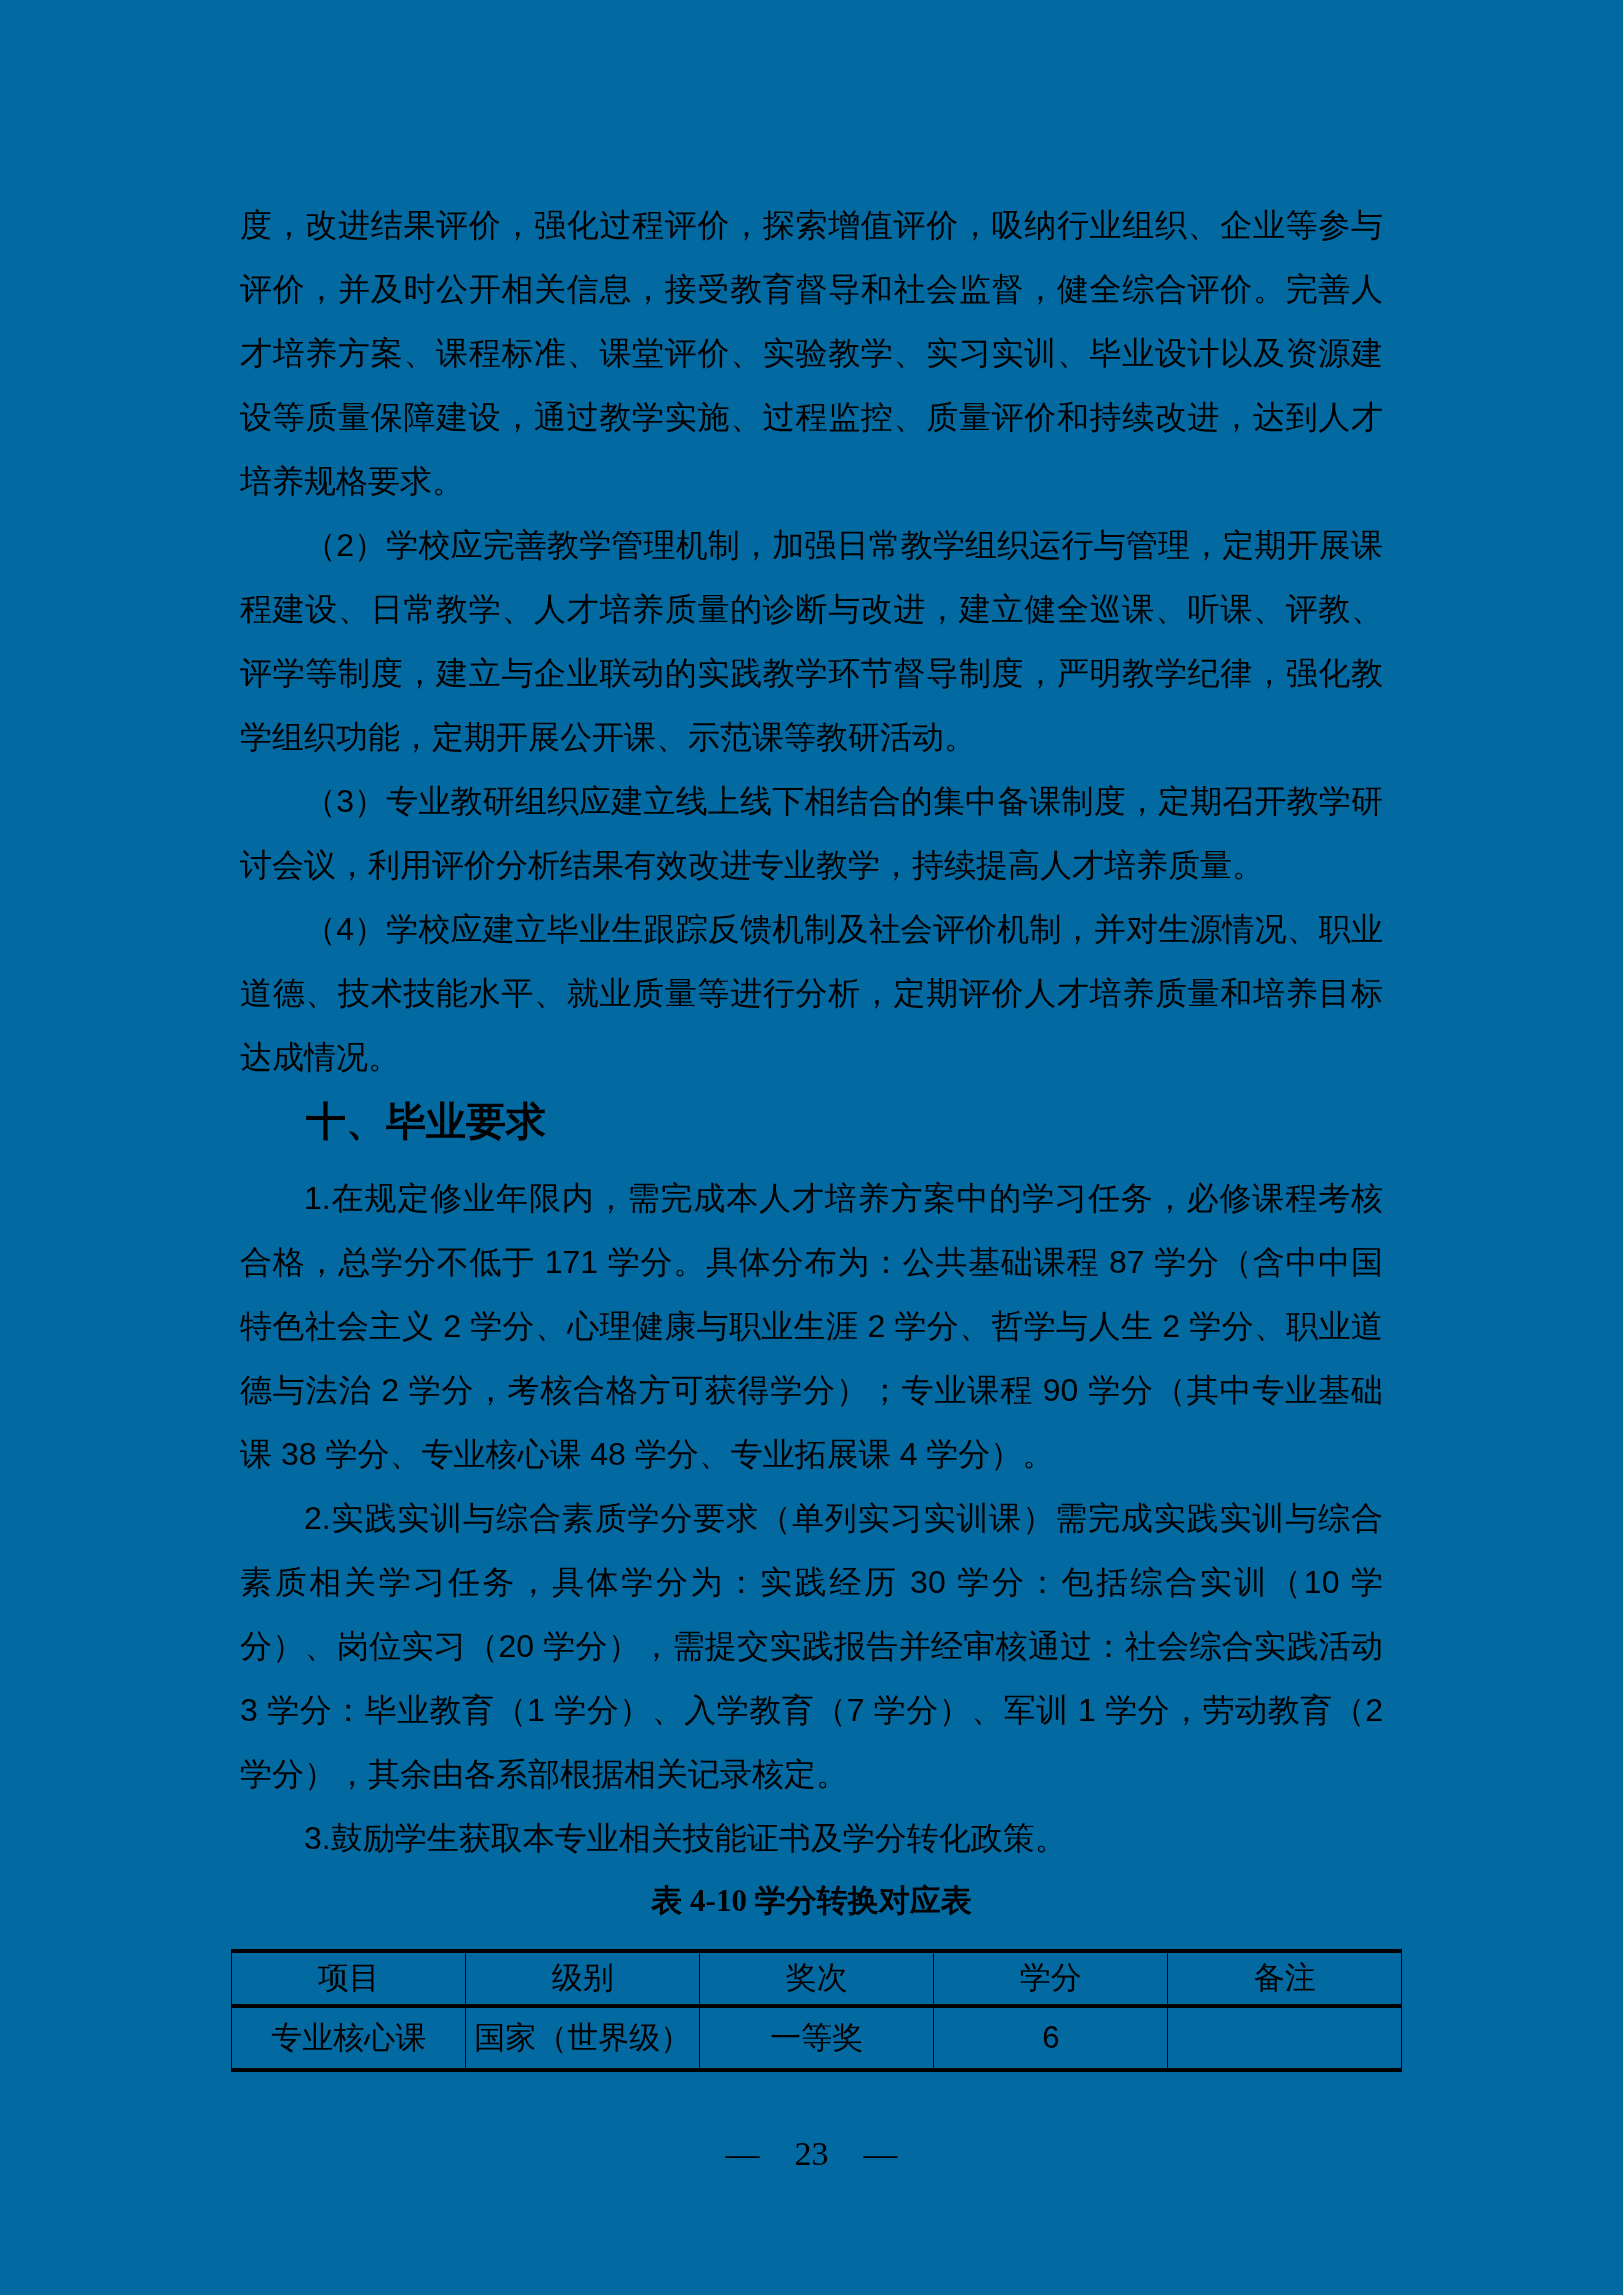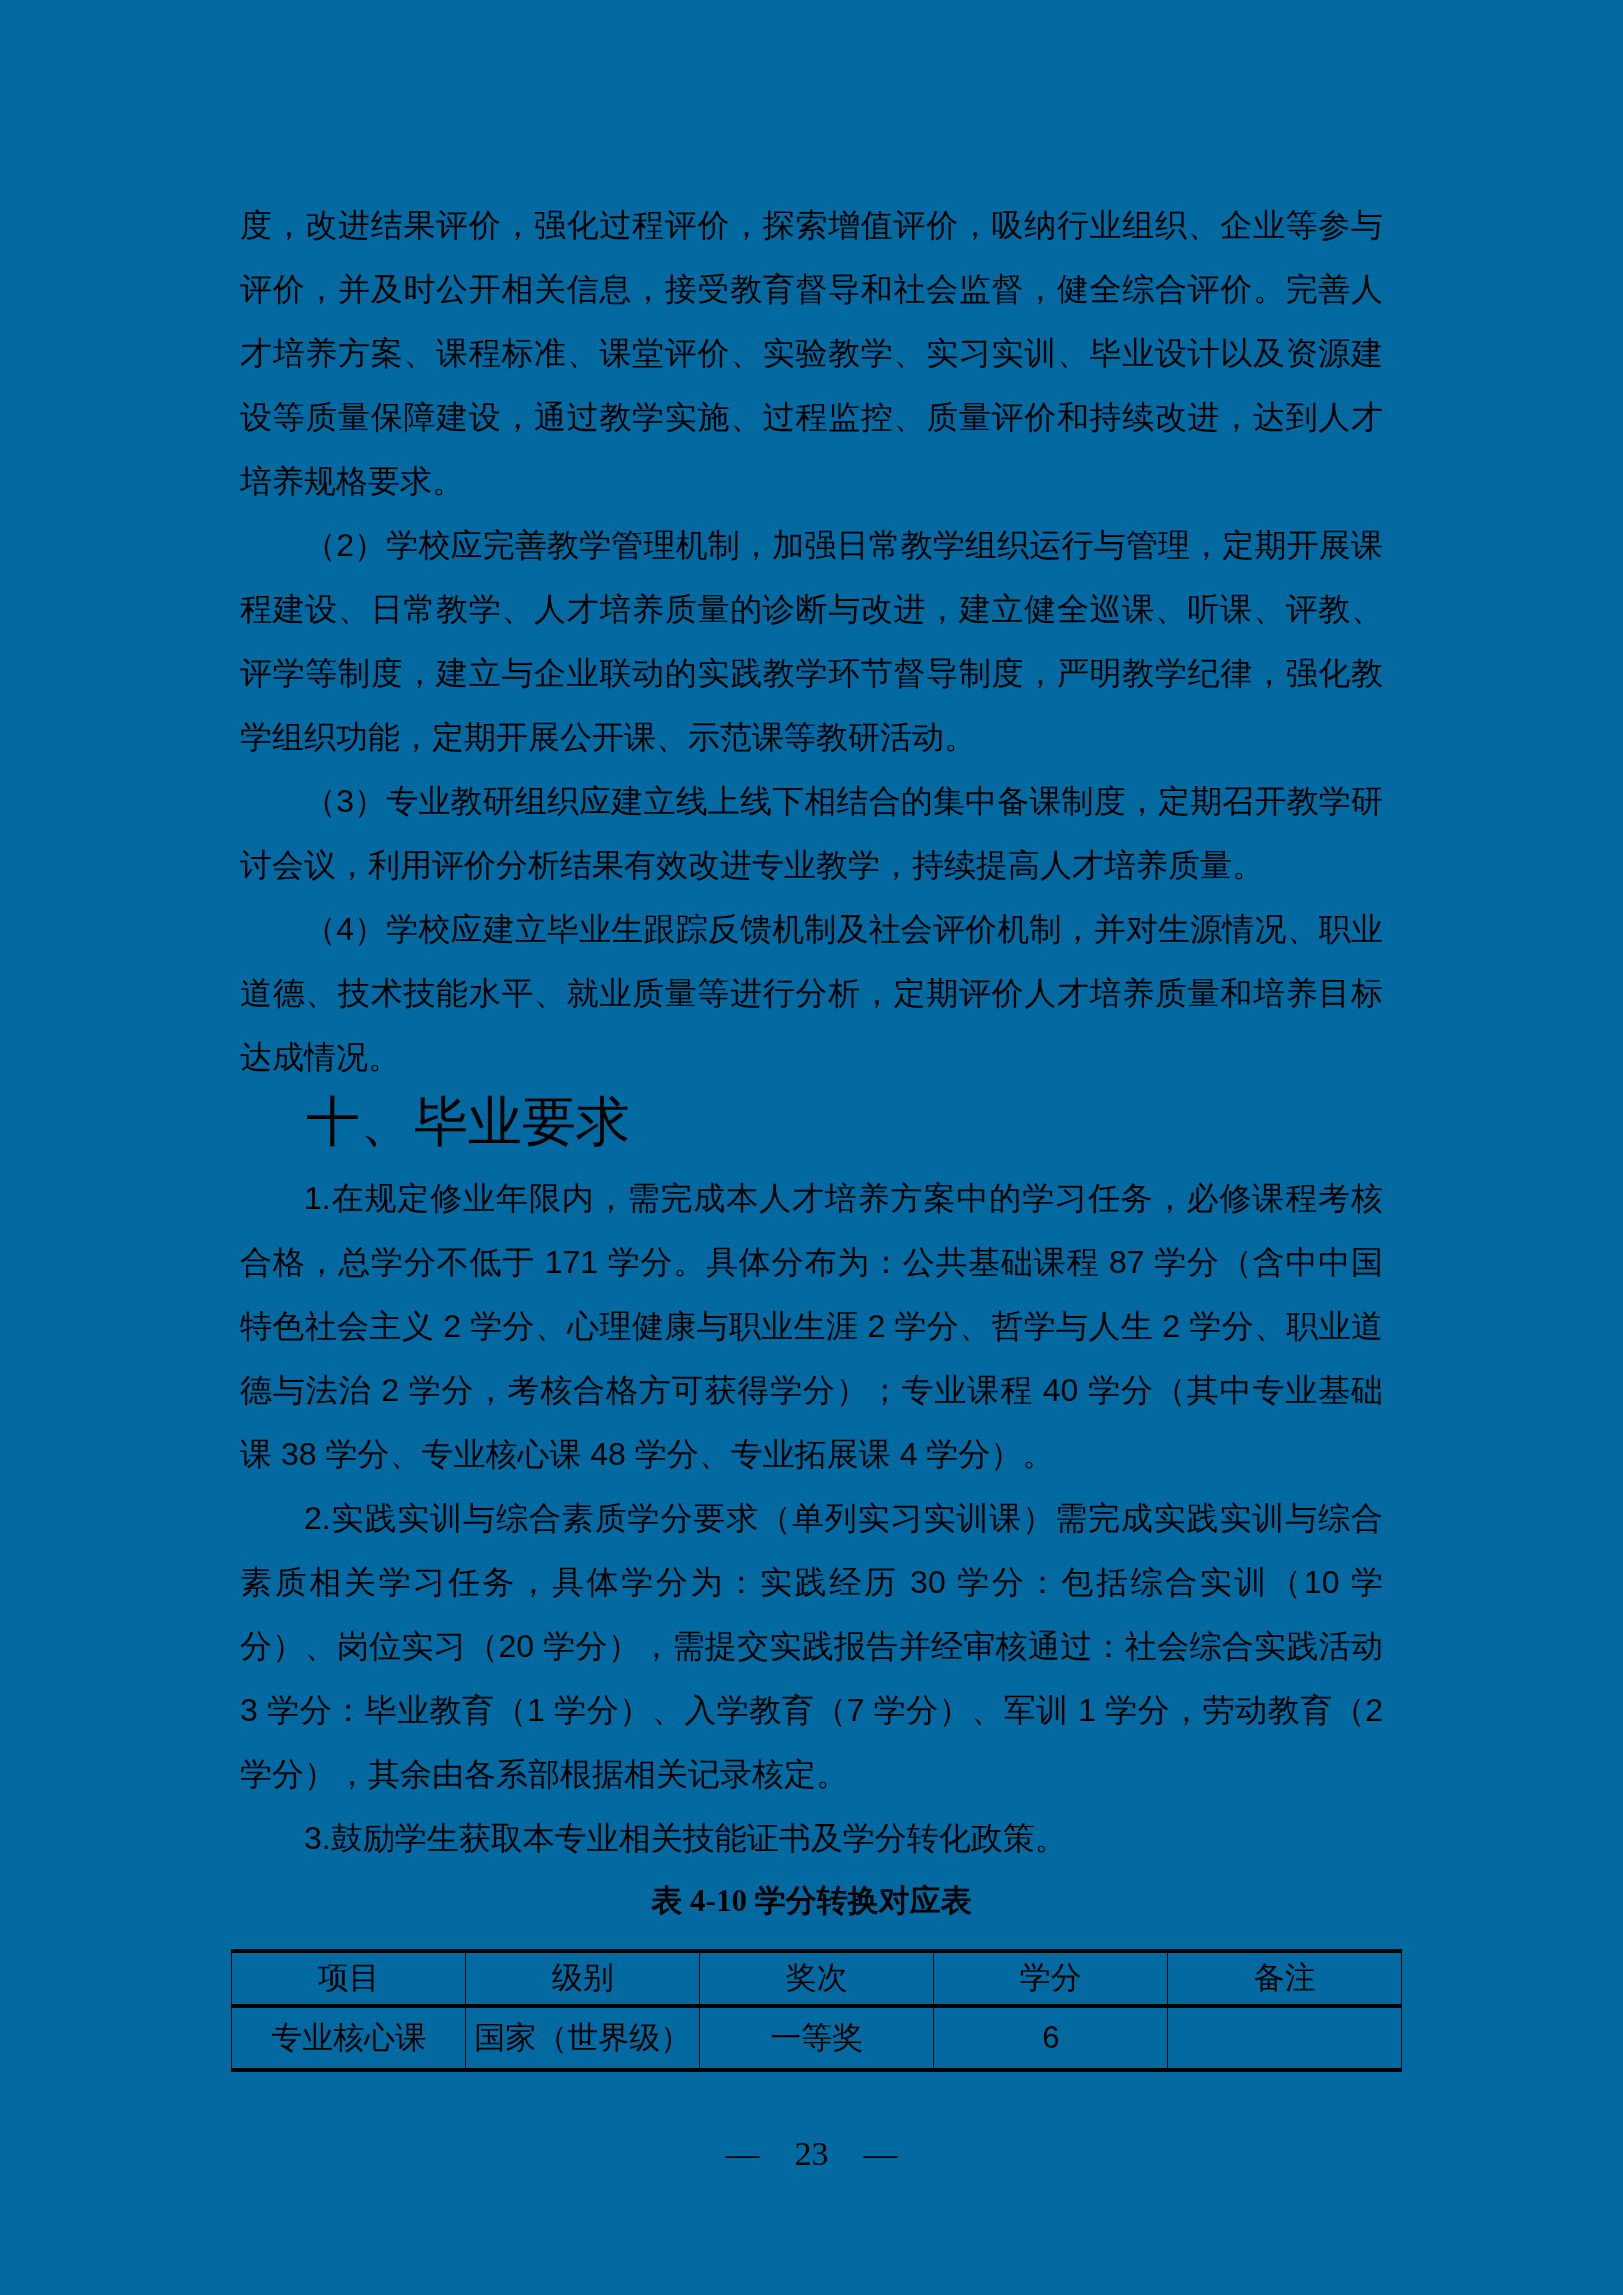--- a/index.html
+++ b/index.html
@@ -23,23 +23,23 @@
     margin: 0;
     font-size: 32px;
     line-height: 64px;
     text-align: justify;
     word-break: break-all;
   }
   p.indent { text-indent: 2em; }
   p.no-indent { text-indent: 0; }
   h2.section-heading {
     margin: 0 0 12.8px 0;
-    font-size: 54px;
+    font-size: 40px;
     line-height: 64px;
-    font-weight: normal;
+    font-weight: bold;
     text-indent: 66px;
     font-family: "Liberation Sans", "DejaVu Sans", sans-serif;
   }
   .table-caption {
     margin: 5.1px 0 0 0;
     font-size: 31px;
     line-height: 51px;
     font-weight: bold;
     text-align: center;
     font-family: Liberation Serif, serif;
@@ -91,21 +91,21 @@
     <p class="body-par no-indent">度，改进结果评价，强化过程评价，探索增值评价，吸纳行业组织、企业等参与评价，并及时公开相关信息，接受教育督导和社会监督，健全综合评价。完善人才培养方案、课程标准、课堂评价、实验教学、实习实训、毕业设计以及资源建设等质量保障建设，通过教学实施、过程监控、质量评价和持续改进，达到人才培养规格要求。</p>
 
     <p class="body-par indent">（2）学校应完善教学管理机制，加强日常教学组织运行与管理，定期开展课程建设、日常教学、人才培养质量的诊断与改进，建立健全巡课、听课、评教、评学等制度，建立与企业联动的实践教学环节督导制度，严明教学纪律，强化教学组织功能，定期开展公开课、示范课等教研活动。</p>
 
     <p class="body-par indent">（3）专业教研组织应建立线上线下相结合的集中备课制度，定期召开教学研讨会议，利用评价分析结果有效改进专业教学，持续提高人才培养质量。</p>
 
     <p class="body-par indent">（4）学校应建立毕业生跟踪反馈机制及社会评价机制，并对生源情况、职业道德、技术技能水平、就业质量等进行分析，定期评价人才培养质量和培养目标达成情况。</p>
 
     <h2 class="section-heading">十、毕业要求</h2>
 
-    <p class="body-par indent">1.在规定修业年限内，需完成本人才培养方案中的学习任务，必修课程考核合格，总学分不低于 171 学分。具体分布为：公共基础课程 87 学分（含中中国特色社会主义 2 学分、心理健康与职业生涯 2 学分、哲学与人生 2 学分、职业道德与法治 2 学分，考核合格方可获得学分）；专业课程 40 学分（其中专业基础课 38 学分、专业核心课 48 学分、专业拓展课 4 学分）。</p>
+    <p class="body-par indent">1.在规定修业年限内，需完成本人才培养方案中的学习任务，必修课程考核合格，总学分不低于 171 学分。具体分布为：公共基础课程 87 学分（含中中国特色社会主义 2 学分、心理健康与职业生涯 2 学分、哲学与人生 2 学分、职业道德与法治 2 学分，考核合格方可获得学分）；专业课程 90 学分（其中专业基础课 38 学分、专业核心课 48 学分、专业拓展课 4 学分）。</p>
 
     <p class="body-par indent">2.实践实训与综合素质学分要求（单列实习实训课）需完成实践实训与综合素质相关学习任务，具体学分为：实践经历 30 学分：包括综合实训（10 学分）、岗位实习（20 学分），需提交实践报告并经审核通过：社会综合实践活动 3 学分：毕业教育（1 学分）、入学教育（7 学分）、军训 1 学分，劳动教育（2 学分），其余由各系部根据相关记录核定。</p>
 
     <p class="body-par indent">3.鼓励学生获取本专业相关技能证书及学分转化政策。</p>
 
     <p class="table-caption">表 4-10 学分转换对应表</p>
 
     <table class="credits-table">
       <colgroup>
           <col>

